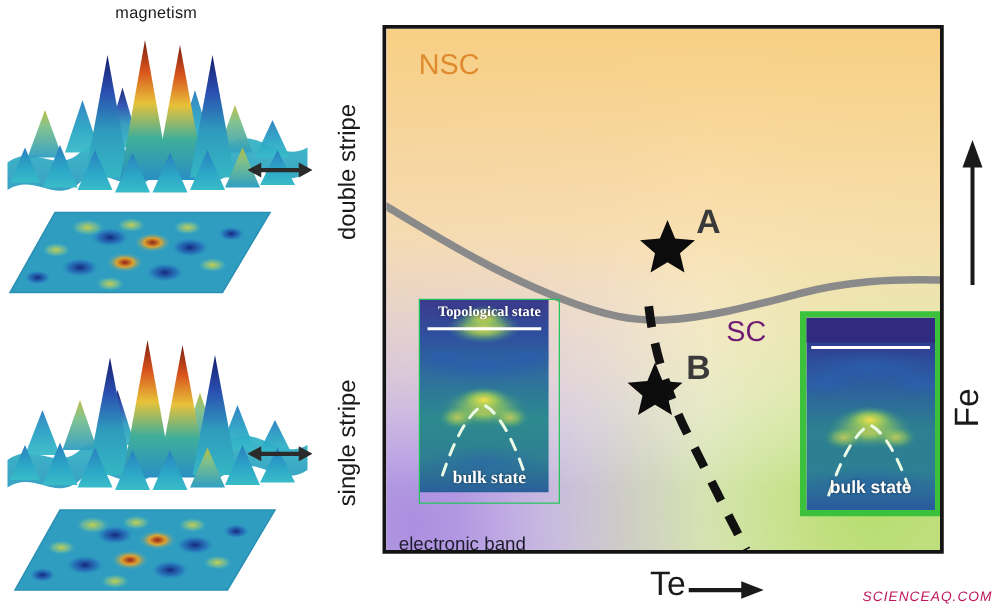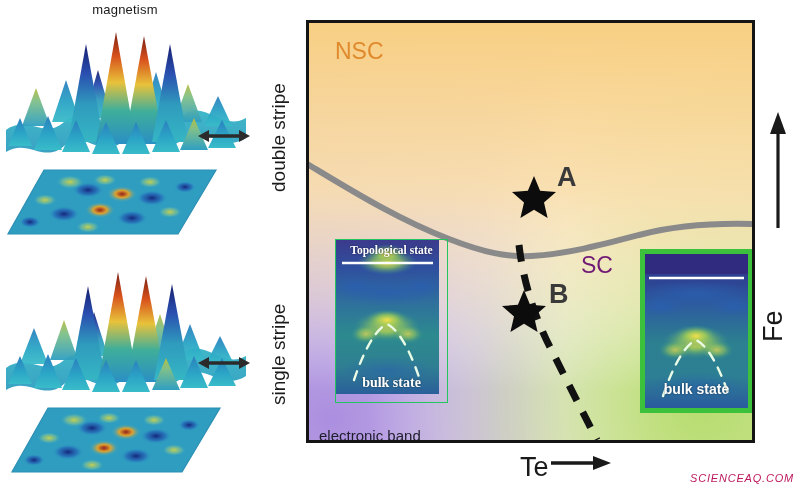--- a/index.html
+++ b/index.html
@@ -103,21 +103,21 @@
     white-space: nowrap;
     text-shadow: 0 0 2px rgba(0,0,0,.55);
   }
   .cap-topo { left: 0; top: 4px; width: 100%; text-align: center; font-size: 11.5px; }
   .cap-bulk { left: 0; bottom: 11px; width: 100%; text-align: center; font-size: 14px; }
 
   
   #xaxis {
     position: absolute;
     left: 520px; top: 452px;
-    display: flex; align-items: flex-start; gap: 0;
+    display: flex; align-items: flex-end; gap: 0;
   }
   #xaxis .ax-text { font-size: 27px; color: #1a1a1a; }
   #yaxis {
     position: absolute;
     left: 762px; top: 110px;
     width: 38px; height: 260px;
   }
   #yaxis .ax-text {
     position: absolute;
     left: -4px; top: 232px;

